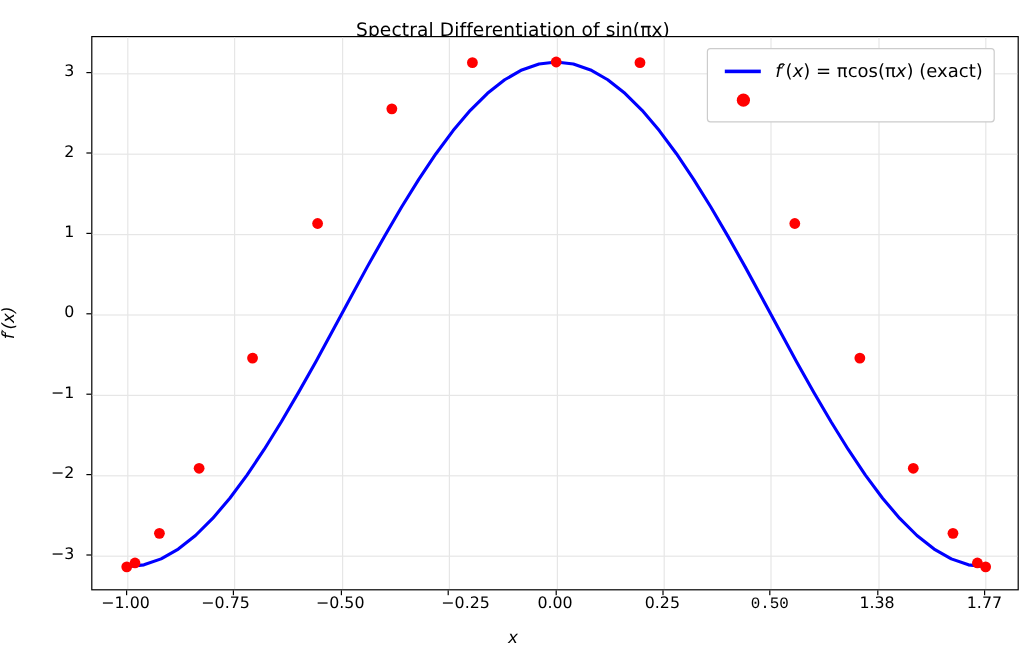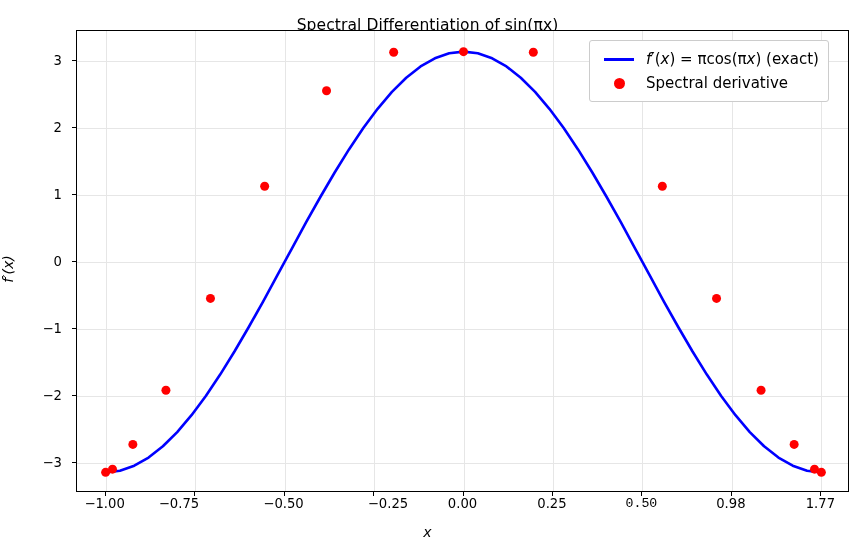--- a/index.html
+++ b/index.html
@@ -191,33 +191,33 @@
           <circle cx="717.14" cy="413.44" r="4.50" fill="#ff0000"></circle>
           <circle cx="737.50" cy="438.14" r="4.50" fill="#ff0000"></circle>
           <circle cx="744.37" cy="441.35" r="4.50" fill="#ff0000"></circle>
         </g>
     </svg>
   </div>
 
   <div id="xticks">
       <div class="tick-x" style="left: 104.63px;">−1.00</div>
       <div class="tick-mark-x" style="left: 104.63px;"></div>
-      <div class="tick-x" style="left: 179px;">−0.75</div>
+      <div class="tick-x" style="left: 188px;">−0.75</div>
       <div class="tick-mark-x" style="left: 194.1px;"></div>
       <div class="tick-x" style="left: 283.56px;">−0.50</div>
       <div class="tick-mark-x" style="left: 283.56px;"></div>
       <div class="tick-x" style="left: 388px;">−0.25</div>
       <div class="tick-mark-x" style="left: 373.03px;"></div>
       <div class="tick-x" style="left: 462.5px;">0.00</div>
       <div class="tick-mark-x" style="left: 462.5px;"></div>
       <div class="tick-x" style="left: 551.97px;">0.25</div>
       <div class="tick-mark-x" style="left: 551.97px;"></div>
       <div class="tick-x" style="left: 641.44px; font-family: Liberation Mono, monospace;">0.50</div>
       <div class="tick-mark-x" style="left: 641.44px;"></div>
-      <div class="tick-x" style="left: 730.9px;">0.98</div>
+      <div class="tick-x" style="left: 730.9px;">1.38</div>
       <div class="tick-mark-x" style="left: 730.9px;"></div>
       <div class="tick-x" style="left: 820.37px;">1.77</div>
       <div class="tick-mark-x" style="left: 820.37px;"></div>
     </div>
   <div id="yticks">
       <div class="tick-y" style="top: 60.13px;">3</div>
       <div class="tick-mark-y" style="top: 60.13px;"></div>
       <div class="tick-y" style="top: 127.09px;">2</div>
       <div class="tick-mark-y" style="top: 127.09px;"></div>
       <div class="tick-y" style="top: 194.04px;">1</div>
@@ -239,17 +239,16 @@
     <div class="legend-row">
       <span class="legend-key">
           <span class="legend-line"></span>
         </span>
       <span class="legend-text"><span class="ital">f</span>′(<span class="ital">x</span>) = πcos(π<span class="ital">x</span>) (exact)</span>
     </div>
     <div class="legend-row">
       <span class="legend-key">
           <span class="legend-dot"></span>
         </span>
-      <span class="legend-text">Spectral derivative</span>
     </div>
   </div>
 
 </div>
 
 </body></html>

